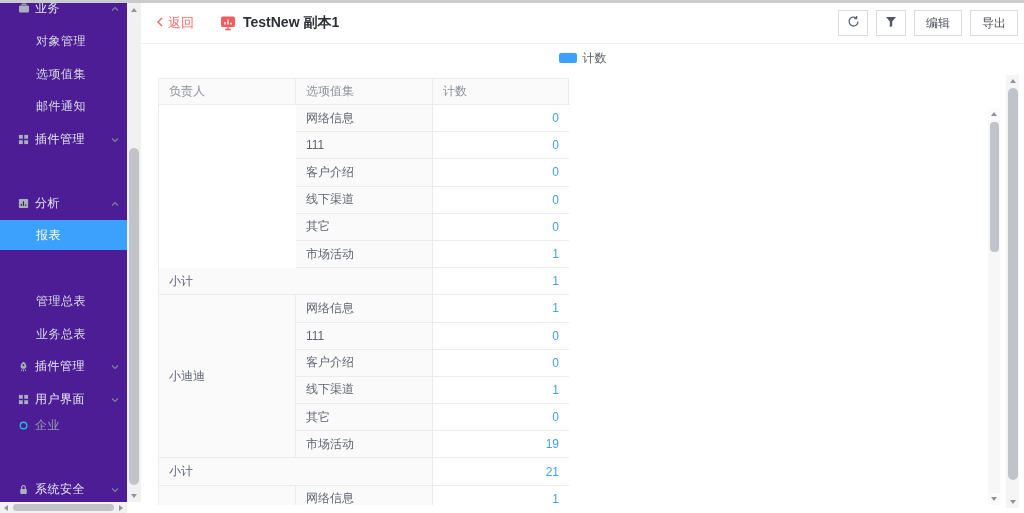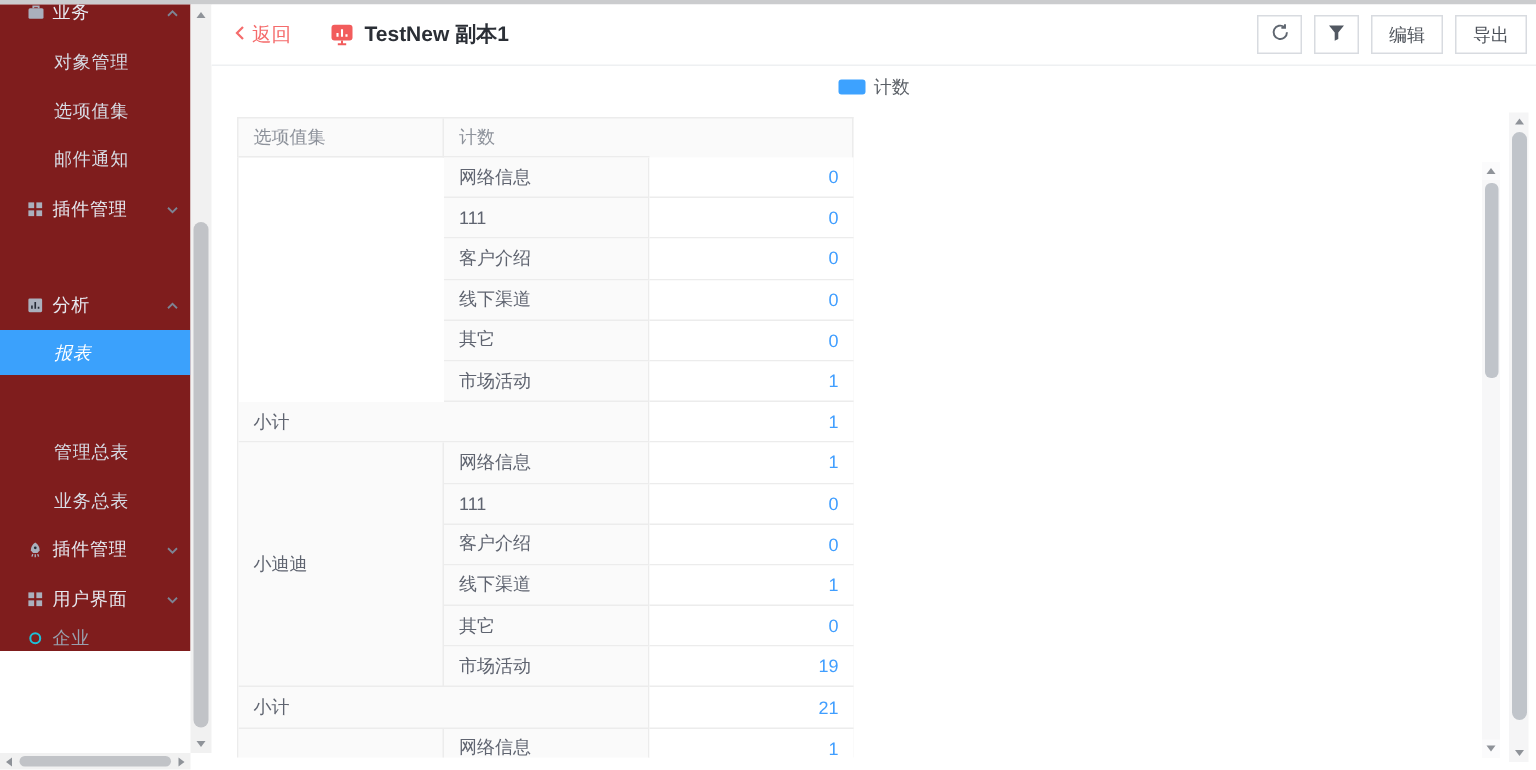--- a/index.html
+++ b/index.html
@@ -10,28 +10,28 @@
     background: #ffffff;
     overflow: hidden;
     font-size: 12px;
   }
   .abs { position: absolute; }
 
   
   #top-strip { left:0; top:0; width:1024px; height:3px; background:#cbccce; }
 
   
-  #sidebar { left:0; top:3px; width:127px; height:431px; background:#7f1d1d; overflow:hidden; }
+  #sidebar { left:0; top:3px; width:127px; height:499px; background:#4c1d95; overflow:hidden; }
   .sb-item { position:absolute; left:0; right:0; height:28px; display:flex; align-items:center; color:#d7dbe4; cursor:pointer; }
   .sb-item .ic { margin-left:17px; width:13px; display:flex; align-items:center; justify-content:center; }
   .sb-item .lbl { margin-left:5px; letter-spacing:0.5px; }
   .sb-sub .lbl { margin-left:36px; }
   .sb-top .lbl { color:#e6e9f0; }
   .sb-dim .lbl { color:#99a0ae; }
-  .sb-selected { background:#3ba1fc;font-style:italic; }
+  .sb-selected { background:#3ba1fc; }
   .sb-selected .lbl { color:#ffffff; }
   .caret { position:absolute; right:7px; top:9px; }
 
   
   .tri { width:0; height:0; border-style:solid; }
   .tri-up   { border-width:0 3.5px 4.5px 3.5px; border-color:transparent transparent #8f9399 transparent; }
   .tri-down { border-width:4.5px 3.5px 0 3.5px; border-color:#8f9399 transparent transparent transparent; }
   .tri-left { border-width:3.5px 4.5px 3.5px 0; border-color:transparent #8f9399 transparent transparent; }
   .tri-right{ border-width:3.5px 0 3.5px 4.5px; border-color:transparent transparent transparent #8f9399; }
 
@@ -269,20 +269,21 @@
     <button class="btn">导出</button>
   </div>
 </div>
 
 <div id="legend" class="abs">
   <span class="swatch"></span>
   <span class="ltxt">计数</span>
 </div>
 
 <div id="thead" class="abs">
+  <div class="hc">负责人</div>
   <div class="hc">选项值集</div>
   <div class="hc">计数</div>
 </div>
 
 <div id="tbody" class="abs">
 
   <div class="grp">
     <div class="gopt">网络信息</div>
     <div class="gcnt">
         <span class="cnt-link">0</span>

